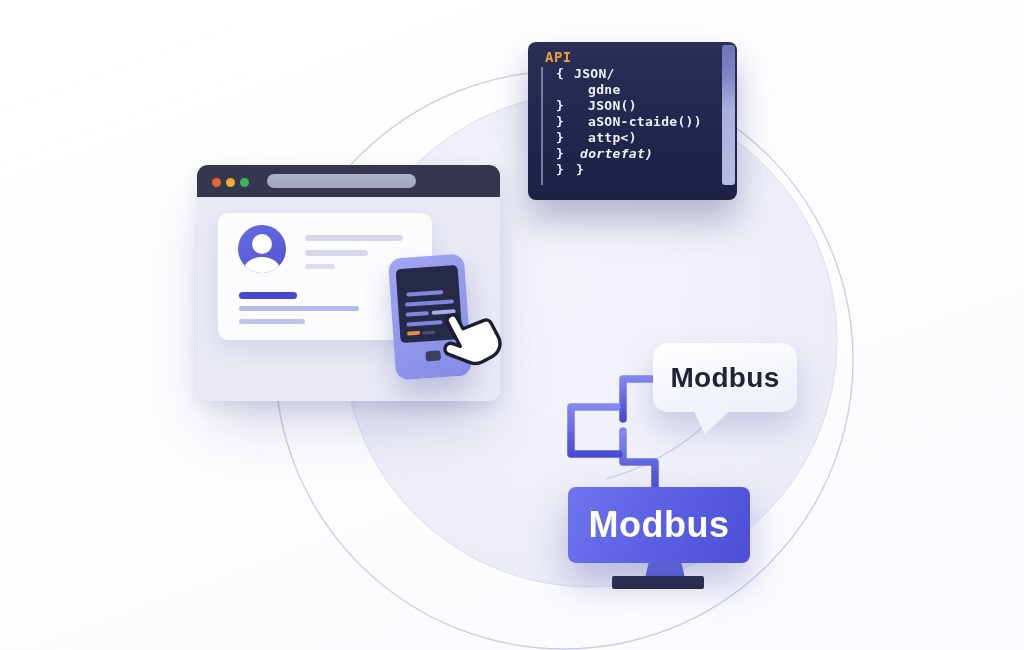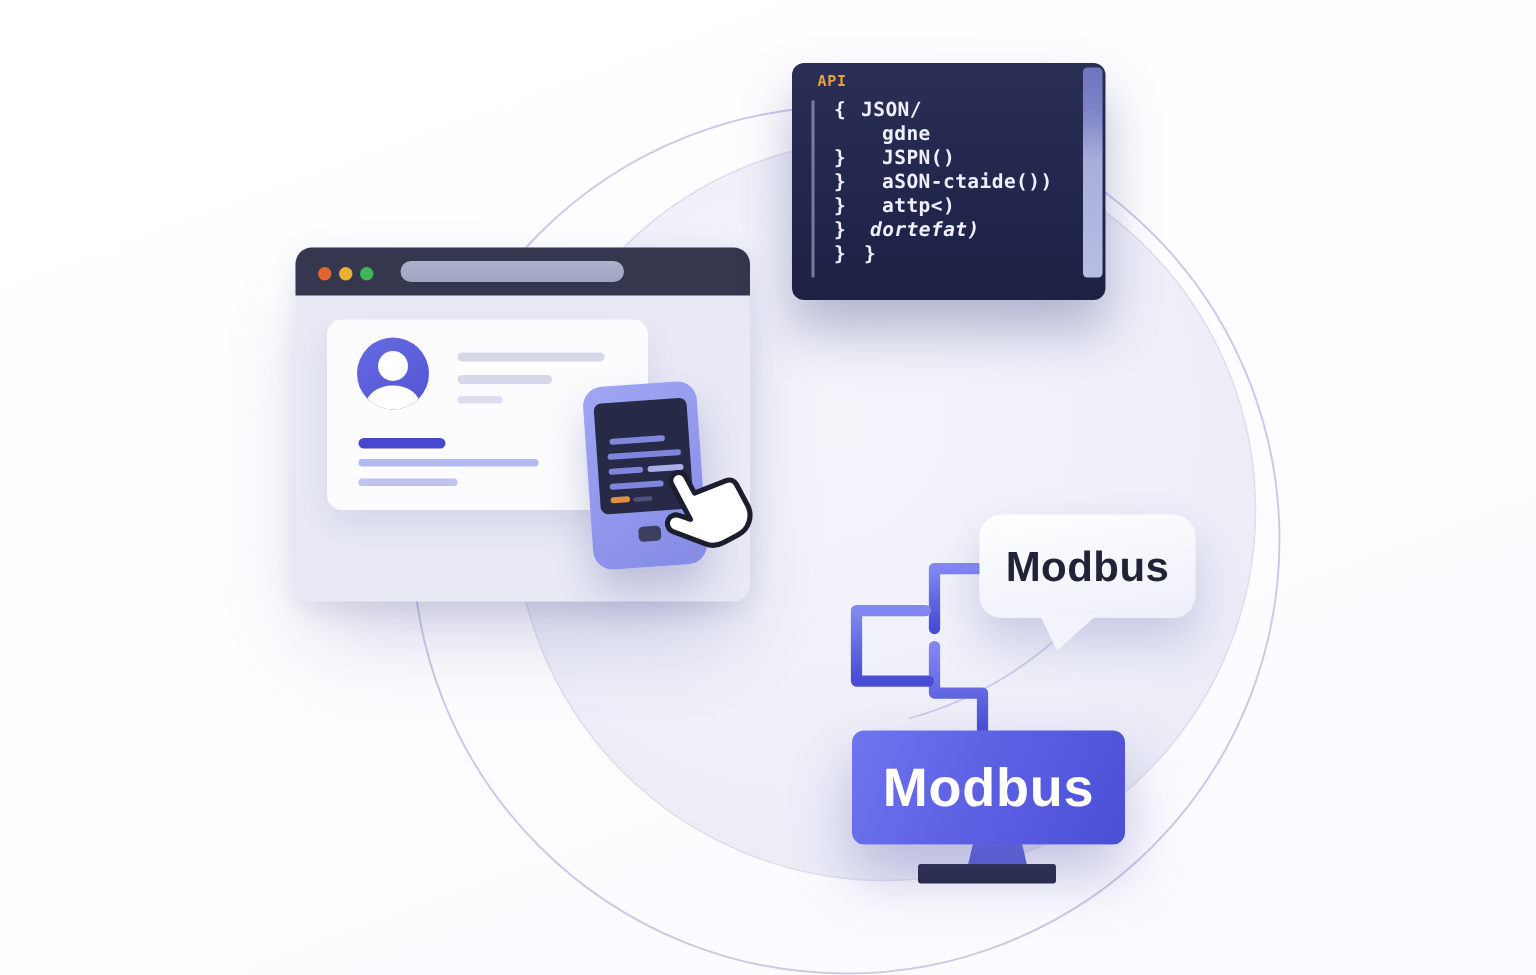--- a/index.html
+++ b/index.html
@@ -73,21 +73,21 @@
     left:528px;top:42px;width:209px;height:158px;border-radius:8px;
     background:linear-gradient(180deg,#2b2f55 0%,#21244a 70%,#1e2144 100%);
     box-shadow:0 20px 35px rgba(60,66,130,.35);
     color:#eef0fb;font-family:"DejaVu Sans Mono",monospace;font-weight:bold;
   }
   .code-scrollbar{
     position:absolute;right:2px;top:3px;width:13px;height:140px;border-radius:3px;
     background:linear-gradient(180deg,#6f75bd 0%,#7d83c6 20%,#a9afdc 45%,#b8bde4 100%);
   }
   .indent-guide{position:absolute;left:13px;top:25px;width:2px;height:118px;background:rgba(190,195,225,.55);}
-  .code-title{position:absolute;left:17px;top:7px;font-size:10px;color:#e5a23f;letter-spacing:.5px;}
+  .code-title{position:absolute;left:17px;top:7px;font-size:14px;color:#e5a23f;letter-spacing:.5px;}
   .code-lines{position:absolute;left:28px;top:24px;right:18px;font-size:13px;line-height:16px;letter-spacing:.3px;}
   .code-line{display:flex;white-space:pre;}
   .brace{width:18px;flex:0 0 18px;}
   .ind1{padding-left:0px;}  .ind2{padding-left:14px;text-align:center;}  .ind3{padding-left:6px;font-style:italic;}  .ind0{padding-left:2px;}
   
   .connector-svg{left:540px;top:360px;width:180px;height:140px;overflow:visible;}
   .bubble{
     left:653px;top:343px;width:144px;height:69px;border-radius:15px;
     background:linear-gradient(170deg,#ffffff,#edeff9);
     box-shadow:0 16px 30px rgba(100,106,175,.28);
@@ -171,21 +171,21 @@
     </g>
   </svg>
 
   <div class="abs code-panel">
     <span class="code-scrollbar"></span>
     <span class="indent-guide"></span>
     <div class="code-title">API</div>
     <div class="code-lines">
       <div class="code-line"><span class="brace">{</span><span class="ind1">JSON/</span></div>
       <div class="code-line"><span class="brace"> </span><span class="ind2">gdne</span></div>
-      <div class="code-line"><span class="brace">}</span><span class="ind2">JSPN()</span></div>
+      <div class="code-line"><span class="brace">}</span><span class="ind2">JSON()</span></div>
       <div class="code-line"><span class="brace">}</span><span class="ind2">aSON-ctaide())</span></div>
       <div class="code-line"><span class="brace">}</span><span class="ind2">attp&lt;)</span></div>
       <div class="code-line"><span class="brace">}</span><span class="ind3">dortefat)</span></div>
       <div class="code-line"><span class="brace">}</span><span class="ind0">}</span></div>
     </div>
   </div>
 
   <svg class="abs connector-svg" viewBox="540 360 180 140">
     <defs>
       <linearGradient id="lineGrad" x1="0" y1="0" x2="0" y2="1">

